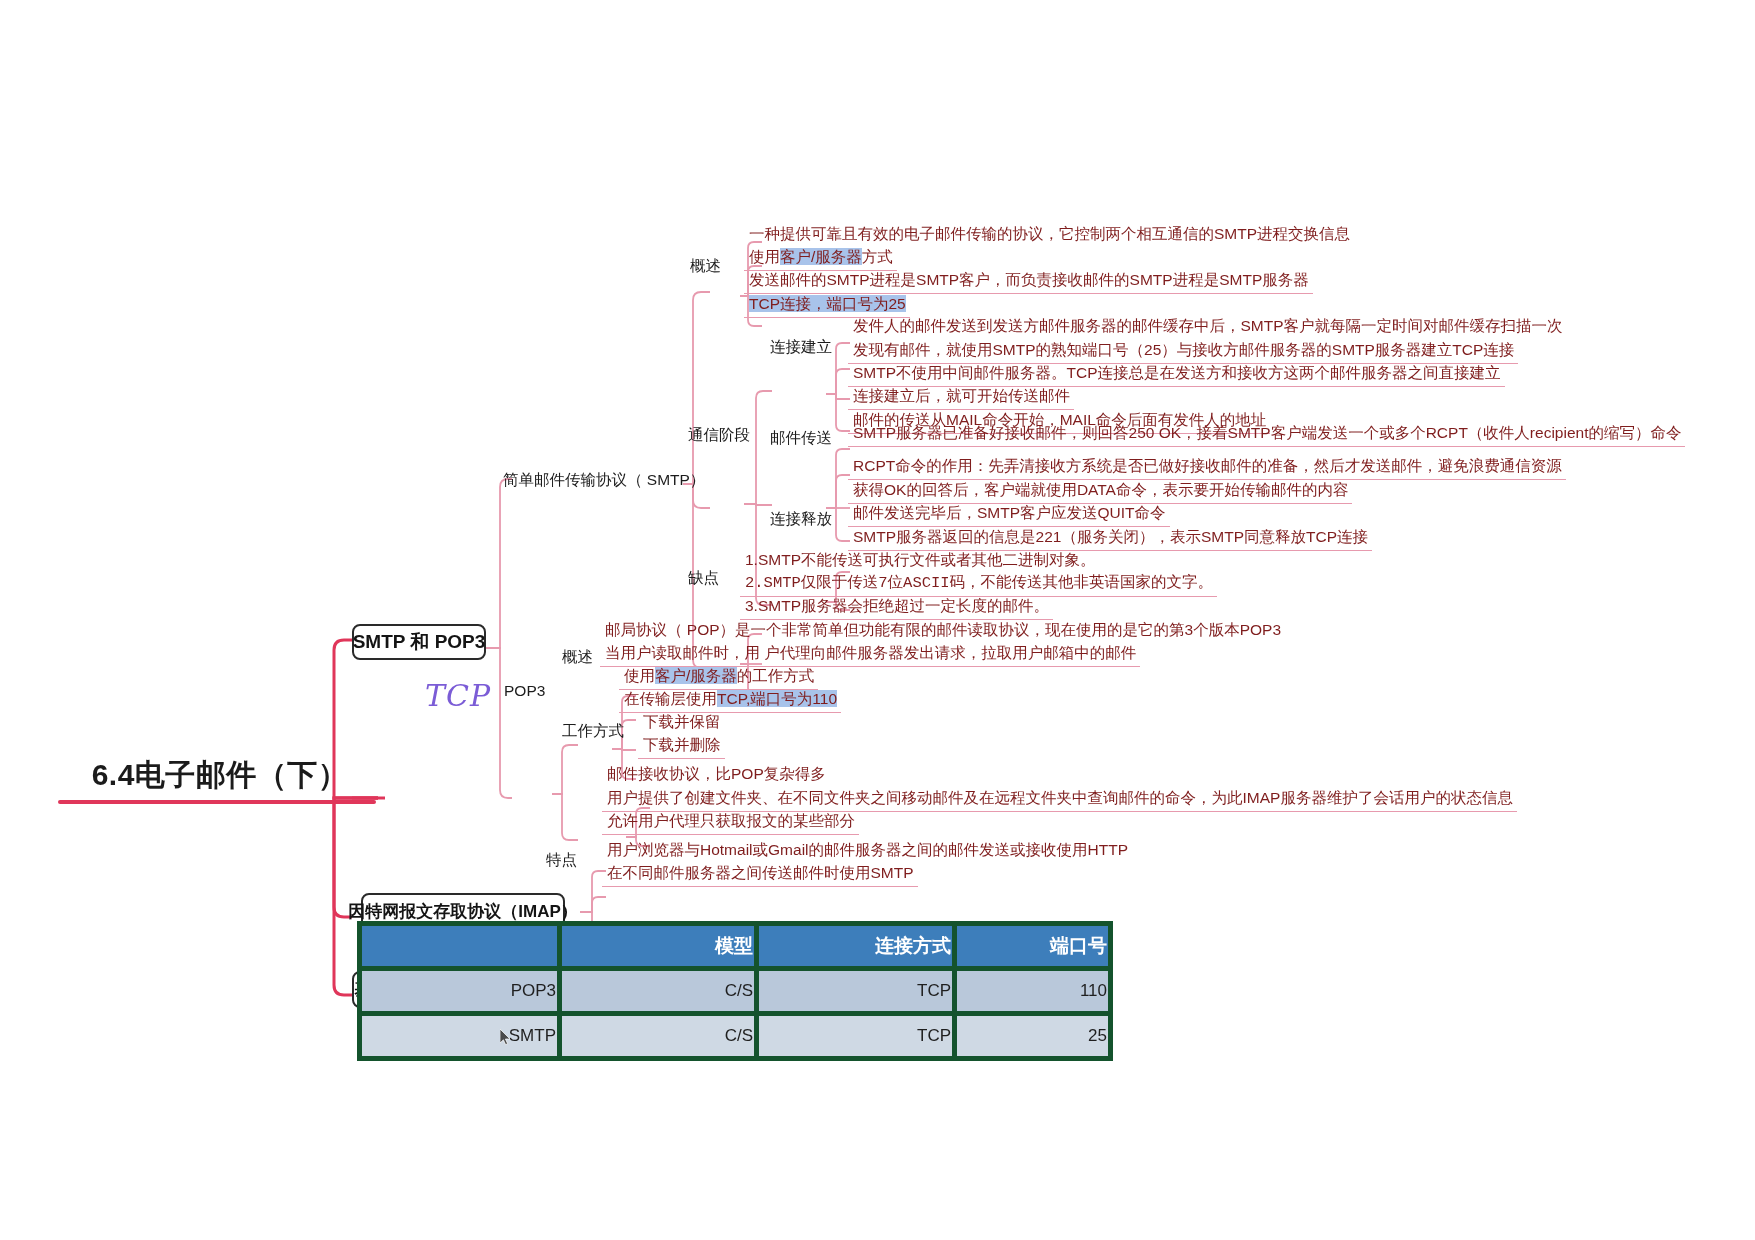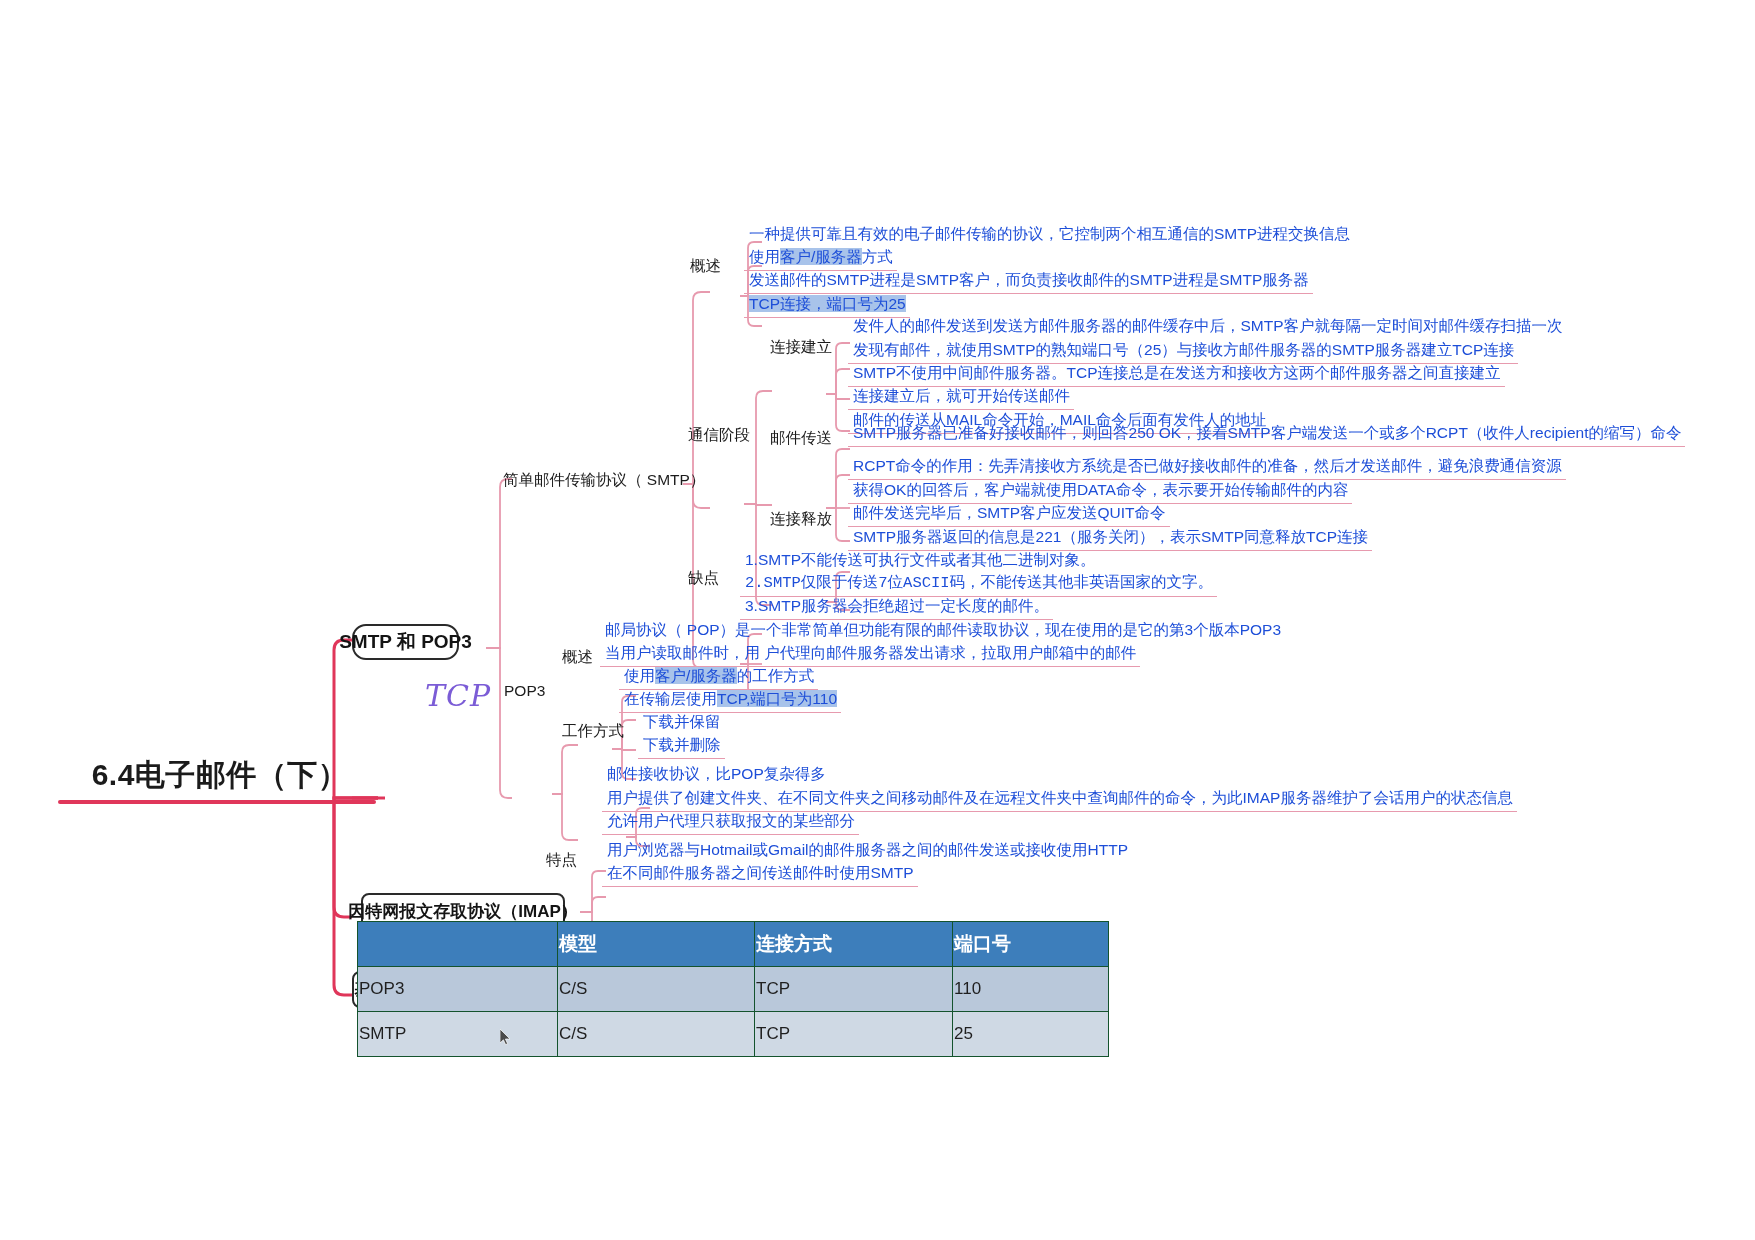--- a/index.html
+++ b/index.html
@@ -60,21 +60,21 @@
     font-size: 30px;
     color: #7b5cd6;
     letter-spacing: 1px;
   }
 
   
   .node {
     position: absolute;
     font-size: 15.5px;
     line-height: 20px;
-    color: #1d4ed8;
+    color: #7f1d1d;
     white-space: nowrap;
     padding: 2px 4px 3px 5px;
     box-sizing: border-box;
   }
   .node.ul {
     border-bottom: 1.6px solid #e79aae;
   }
   .node.label {
     font-size: 15.5px;
     color: #1c1c1c;
@@ -83,22 +83,22 @@
   .hl { background: #a8c3ea; }
 
   
   .tbl {
     position: absolute;
     left: 357px; top: 921px;
     border-collapse: collapse;
     font-size: 17px;
   }
   .tbl th, .tbl td {
-    border: 1px solid #14532d;
-    text-align: left;
+    border: 5px solid #14532d;
+    text-align: right;
     color: #1f1f1f;
     font-weight: normal;
     height: 45px;
     box-sizing: border-box;
   }
   .tbl th {
     background: #3d7ebb;
     color: #ffffff;
     font-size: 19px;
     font-weight: bold;
@@ -183,21 +183,21 @@
 
     <path d="M527 990 H 540 V 990 H 548" stroke="#e79aae" stroke-width="1.8" fill="none"></path>
     <path d="M588 990 H 598 V 971 Q598 965 604 965 H 612" stroke="#e79aae" stroke-width="1.8" fill="none"></path>
     <path d="M588 990 H 598 V 994 Q598 1000 604 1000 H 612" stroke="#e79aae" stroke-width="1.8" fill="none"></path>
   </svg>
 
   <div class="root-title">6.4电子邮件（下）</div>
   <div class="root-underline"></div>
   <div class="handwrite" style="left:425px; top:678px;">TCP</div>
 
-  <div class="box-node" style="left:352px; top:624px; width:107px; height:36px;border-radius:14px;">SMTP 和 POP3</div>
+  <div class="box-node" style="left:352px; top:624px; width:134px; height:36px;">SMTP 和 POP3</div>
   <div class="box-node" style="left:361px; top:893px; width:204px; height:37px; font-size:17px;">因特网报文存取协议（IMAP）</div>
   <div class="box-node" style="left:352px; top:971px; width:175px; height:37px; font-size:17px;">基于万维网的电子邮件</div>
 
   <div class="node label" style="left:503px; top:470px;">简单邮件传输协议（ SMTP）</div>
 
   <div class="node label" style="left:690px; top:256px;">概述</div>
   <div class="node" style="left:744px; top:222px;">一种提供可靠且有效的电子邮件传输的协议，它控制两个相互通信的SMTP进程交换信息</div>
   <div class="node ul" style="left:744px; top:245px;">使用<span class="hl">客户/服务器</span>方式</div>
   <div class="node ul" style="left:744px; top:268px;">发送邮件的SMTP进程是SMTP客户，而负责接收邮件的SMTP进程是SMTP服务器</div>
   <div class="node ul" style="left:744px; top:292px;"><span class="hl">TCP连接，端口号为25</span></div>

